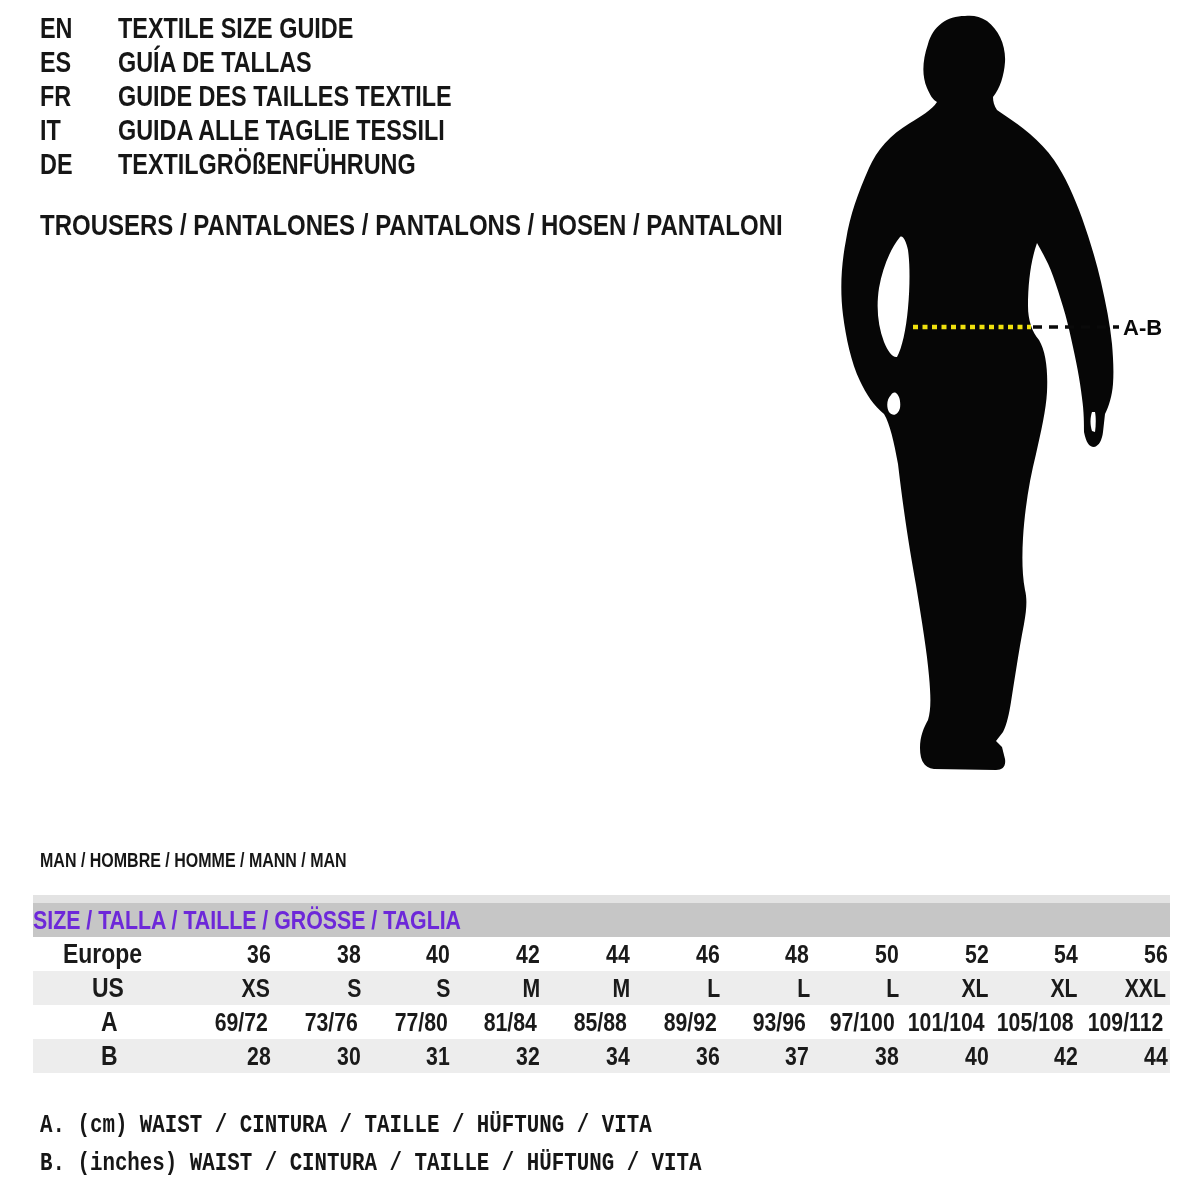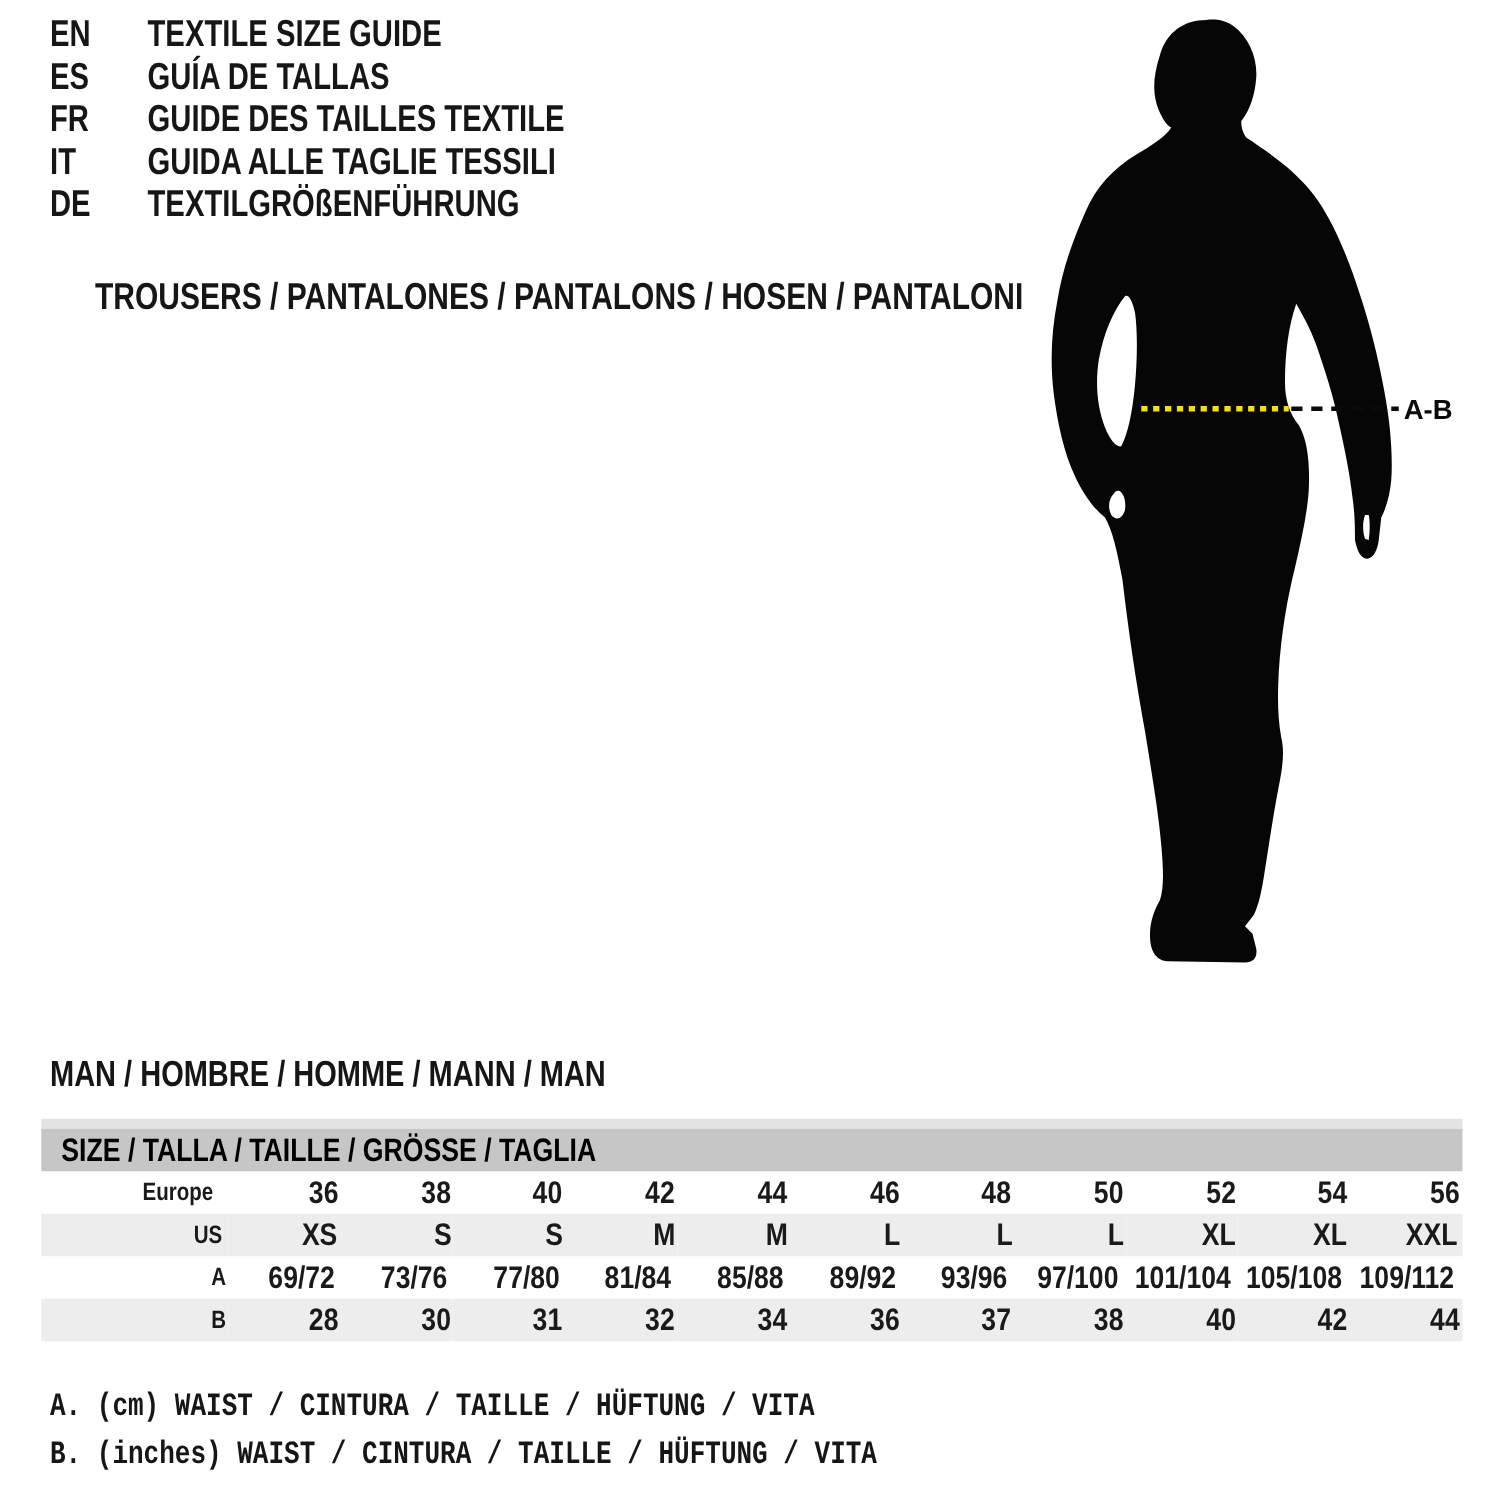--- a/index.html
+++ b/index.html
@@ -11,32 +11,32 @@
     --header-bg:#c6c6c6;--stripe-bg:#ededed;--strip-bg:#e3e3e3;
     --dot-yellow:#f0e10e;--silhouette:#060606;
   }
   .cond{display:inline-block;transform:scaleX(0.80);transform-origin:0 50%;white-space:nowrap;}
   
   .lang-list{position:absolute;left:40px;top:11px;}
   .lrow{height:34px;line-height:34px;font-size:30px;white-space:nowrap;}
   .lrow span{display:inline-block;transform:scaleX(0.78);transform-origin:0 50%;}
   .lcode{width:78px;}
   
-  .trousers{position:absolute;left:40px;top:221px;font-size:30px;line-height:34px;margin-left:36px;}
-  .man{position:absolute;left:40px;top:845px;font-size:29px;line-height:30px;}
+  .trousers{position:absolute;left:40px;top:208px;font-size:30px;line-height:34px;}
+  .man{position:absolute;left:40px;top:845px;font-size:20px;line-height:30px;}
   
   .figure{position:absolute;left:820px;top:0;width:380px;height:800px;}
   
   .size-table{position:absolute;left:33px;top:895px;width:1137px;}
   .top-strip{height:8px;background:var(--strip-bg);}
-  .thead{height:34px;line-height:34px;background:var(--header-bg);font-size:26px;padding-left:16px;color:#000000;}
+  .thead{height:34px;line-height:34px;background:var(--header-bg);font-size:26px;padding-left:0;color:#6d28d9;}
   .thead .cond{transform:scaleX(0.82);}
   table{width:100%;border-collapse:collapse;table-layout:fixed;}
   td{height:34px;padding:0;font-size:25px;text-align:right;vertical-align:middle;color:#1a1a1a;}
-  td.lbl{text-align:right;padding-left:7px;font-size:20px;}
+  td.lbl{text-align:center;padding-left:7px;font-size:28px;}
   tr.stripe{background:var(--stripe-bg);}
   td span{display:inline-block;transform:scaleX(0.85);transform-origin:50% 50%;white-space:nowrap;}
   td.lbl span{transform:scaleX(0.82);transform-origin:0 50%;}
   
   .notes{position:absolute;left:40px;top:1110px;font-family:Liberation Mono, monospace;}
   .note{height:31px;line-height:31px;font-size:26px;margin-bottom:7px;white-space:nowrap;}
 </style>
 </head>
 <body style="--header-bg: #c6c6c6; --stripe-bg: #ededed; --strip-bg: #e3e3e3; --dot-yellow: #f0e10e; --silhouette: #060606;">
 

